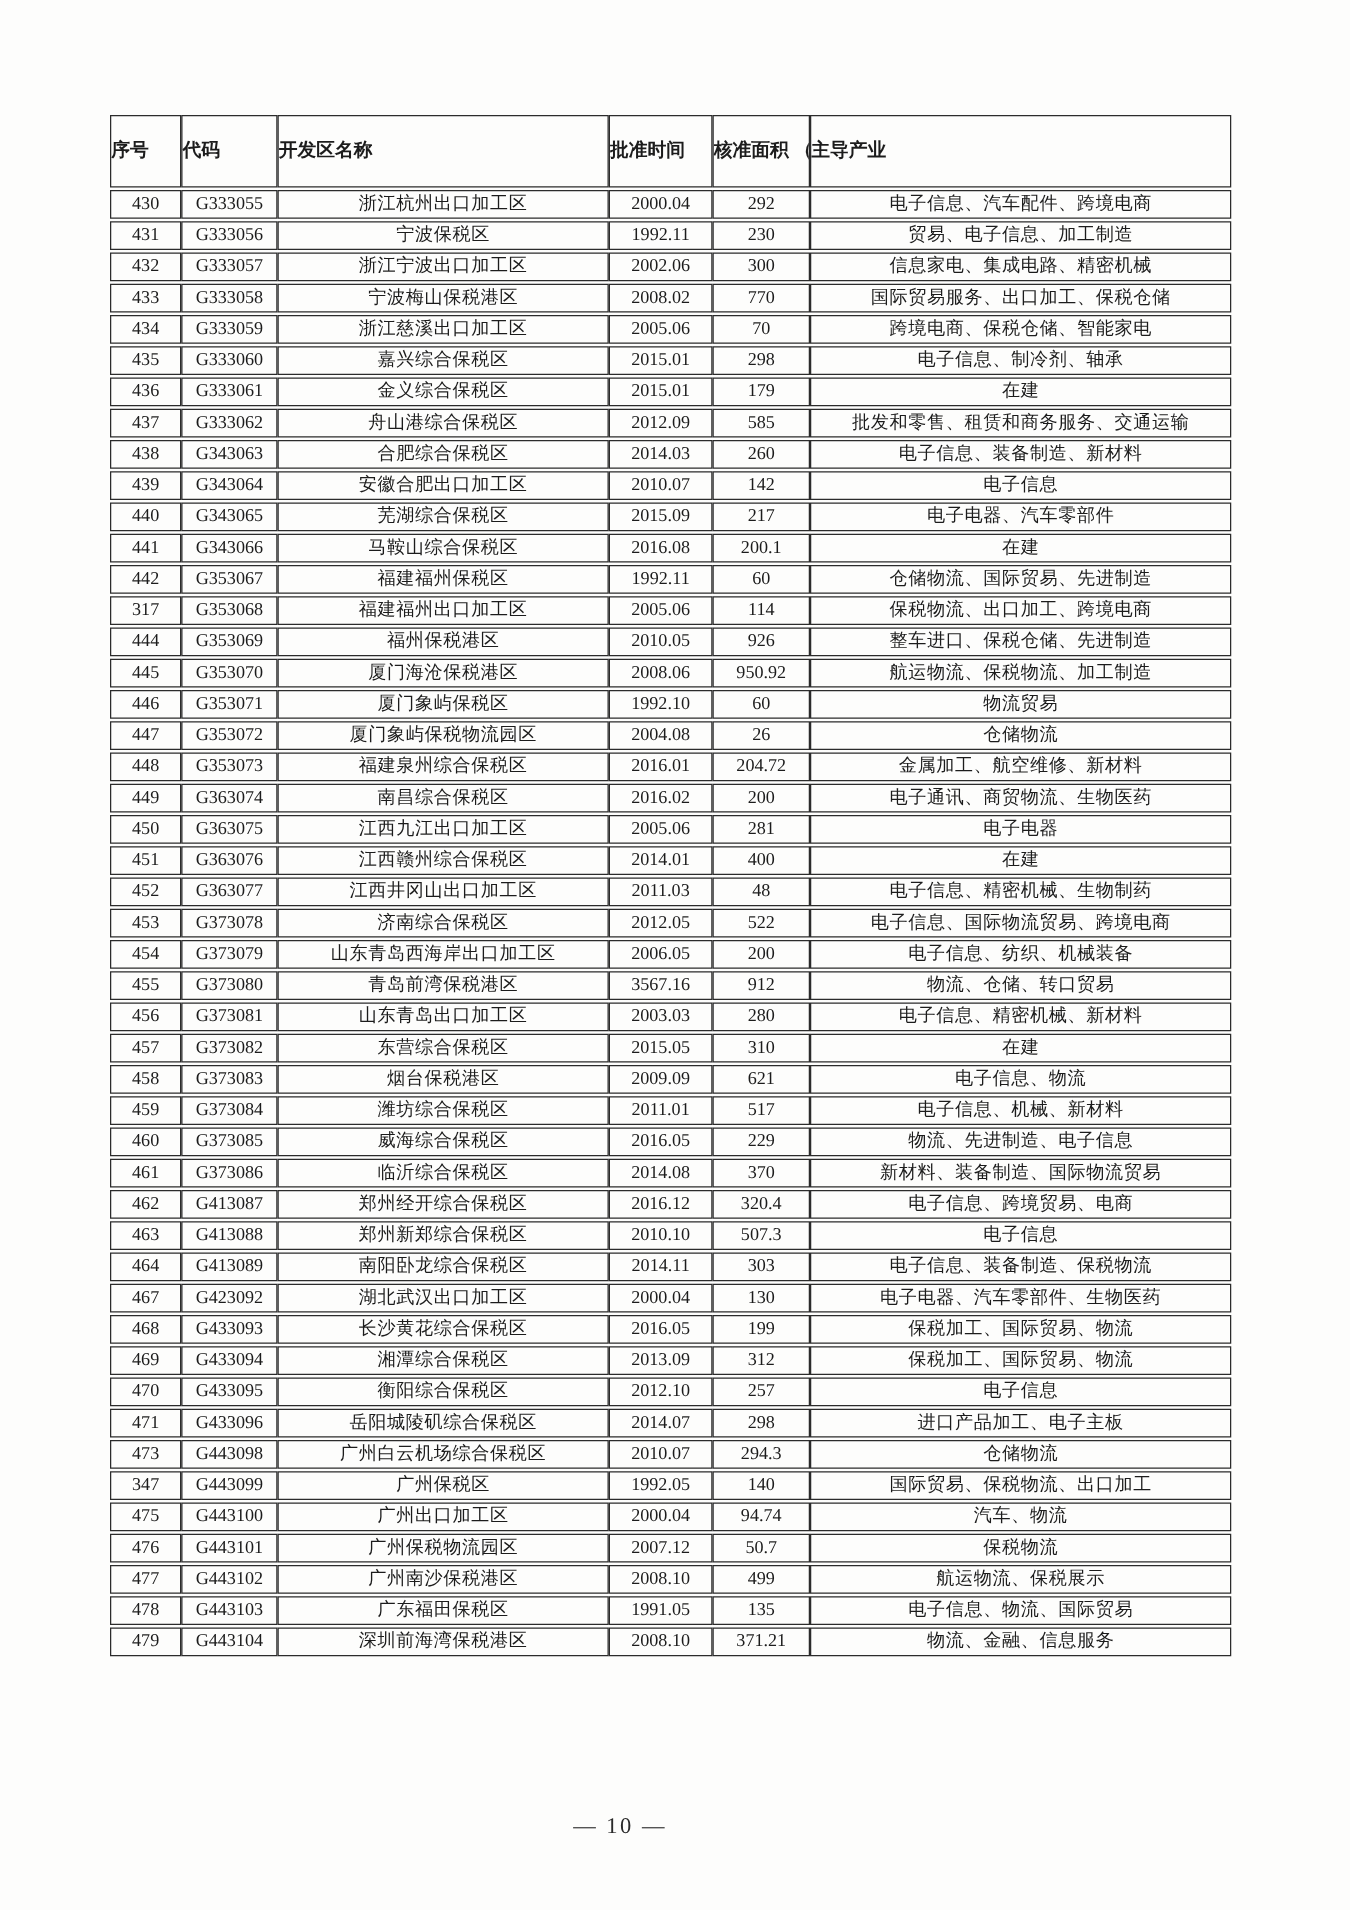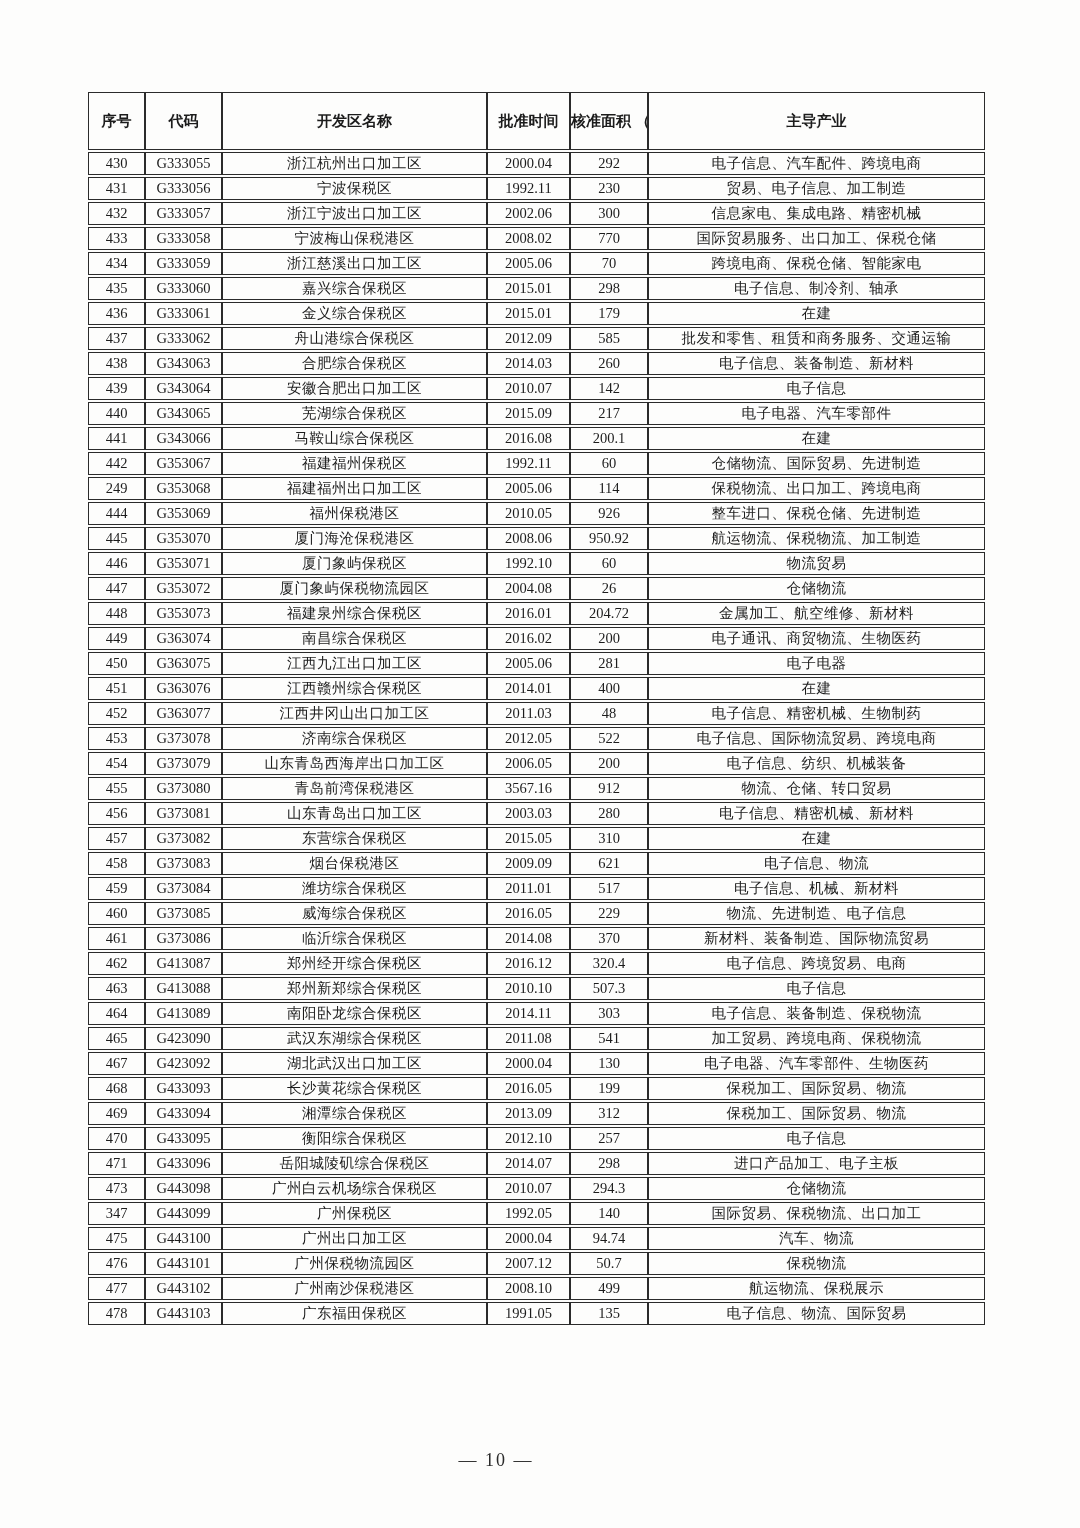--- a/index.html
+++ b/index.html
@@ -26,21 +26,21 @@
   table.zones th, table.zones td {
     border: 1px solid #2b2b2b;
     overflow: hidden;
     white-space: nowrap;
   }
   table.zones th {
     font-family: "Liberation Sans", "DejaVu Sans", sans-serif;
     font-weight: bold;
     font-size: 15px;
     height: 58px;
-    text-align: center;
+    text-align: left;
     vertical-align: middle;
     line-height: 1.25;
   }
   th.col-area { white-space: pre-line; }
   table.zones td {
     font-size: 14.5px;
     height: 23px;
     line-height: 21px;
     padding: 0 2px;
     text-align: center;
@@ -191,21 +191,21 @@
         </tr>
         <tr>
           <td class="col-no">442</td>
           <td class="col-code">G353067</td>
           <td class="col-name">福建福州保税区</td>
           <td class="col-date">1992.11</td>
           <td class="col-area">60</td>
           <td class="col-industry">仓储物流、国际贸易、先进制造</td>
         </tr>
         <tr>
-          <td class="col-no">249</td>
+          <td class="col-no">317</td>
           <td class="col-code">G353068</td>
           <td class="col-name">福建福州出口加工区</td>
           <td class="col-date">2005.06</td>
           <td class="col-area">114</td>
           <td class="col-industry">保税物流、出口加工、跨境电商</td>
         </tr>
         <tr>
           <td class="col-no">444</td>
           <td class="col-code">G353069</td>
           <td class="col-name">福州保税港区</td>
@@ -367,28 +367,20 @@
         </tr>
         <tr>
           <td class="col-no">464</td>
           <td class="col-code">G413089</td>
           <td class="col-name">南阳卧龙综合保税区</td>
           <td class="col-date">2014.11</td>
           <td class="col-area">303</td>
           <td class="col-industry">电子信息、装备制造、保税物流</td>
         </tr>
         <tr>
-          <td class="col-no">465</td>
-          <td class="col-code">G423090</td>
-          <td class="col-name">武汉东湖综合保税区</td>
-          <td class="col-date">2011.08</td>
-          <td class="col-area">541</td>
-          <td class="col-industry">加工贸易、跨境电商、保税物流</td>
-        </tr>
-        <tr>
           <td class="col-no">467</td>
           <td class="col-code">G423092</td>
           <td class="col-name">湖北武汉出口加工区</td>
           <td class="col-date">2000.04</td>
           <td class="col-area">130</td>
           <td class="col-industry">电子电器、汽车零部件、生物医药</td>
         </tr>
         <tr>
           <td class="col-no">468</td>
           <td class="col-code">G433093</td>
@@ -461,19 +453,27 @@
           <td class="col-area">499</td>
           <td class="col-industry">航运物流、保税展示</td>
         </tr>
         <tr>
           <td class="col-no">478</td>
           <td class="col-code">G443103</td>
           <td class="col-name">广东福田保税区</td>
           <td class="col-date">1991.05</td>
           <td class="col-area">135</td>
           <td class="col-industry">电子信息、物流、国际贸易</td>
+        </tr>
+        <tr>
+          <td class="col-no">479</td>
+          <td class="col-code">G443104</td>
+          <td class="col-name">深圳前海湾保税港区</td>
+          <td class="col-date">2008.10</td>
+          <td class="col-area">371.21</td>
+          <td class="col-industry">物流、金融、信息服务</td>
         </tr>
       </tbody>
   </table>
 
   <div class="footer">— 10 —</div>
 
 </div>
 
 </body></html>

